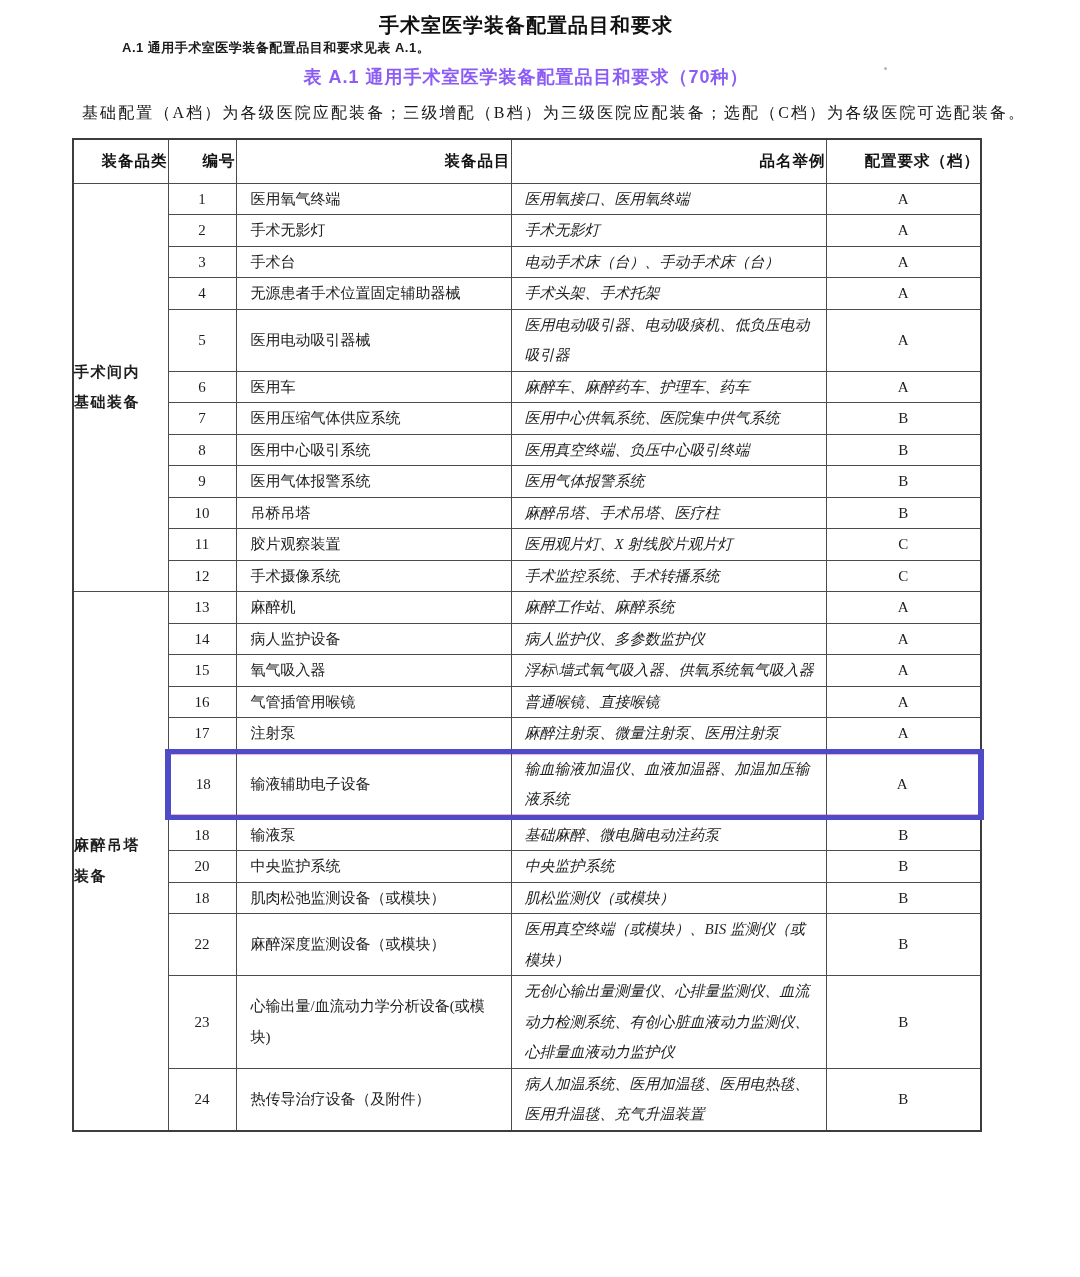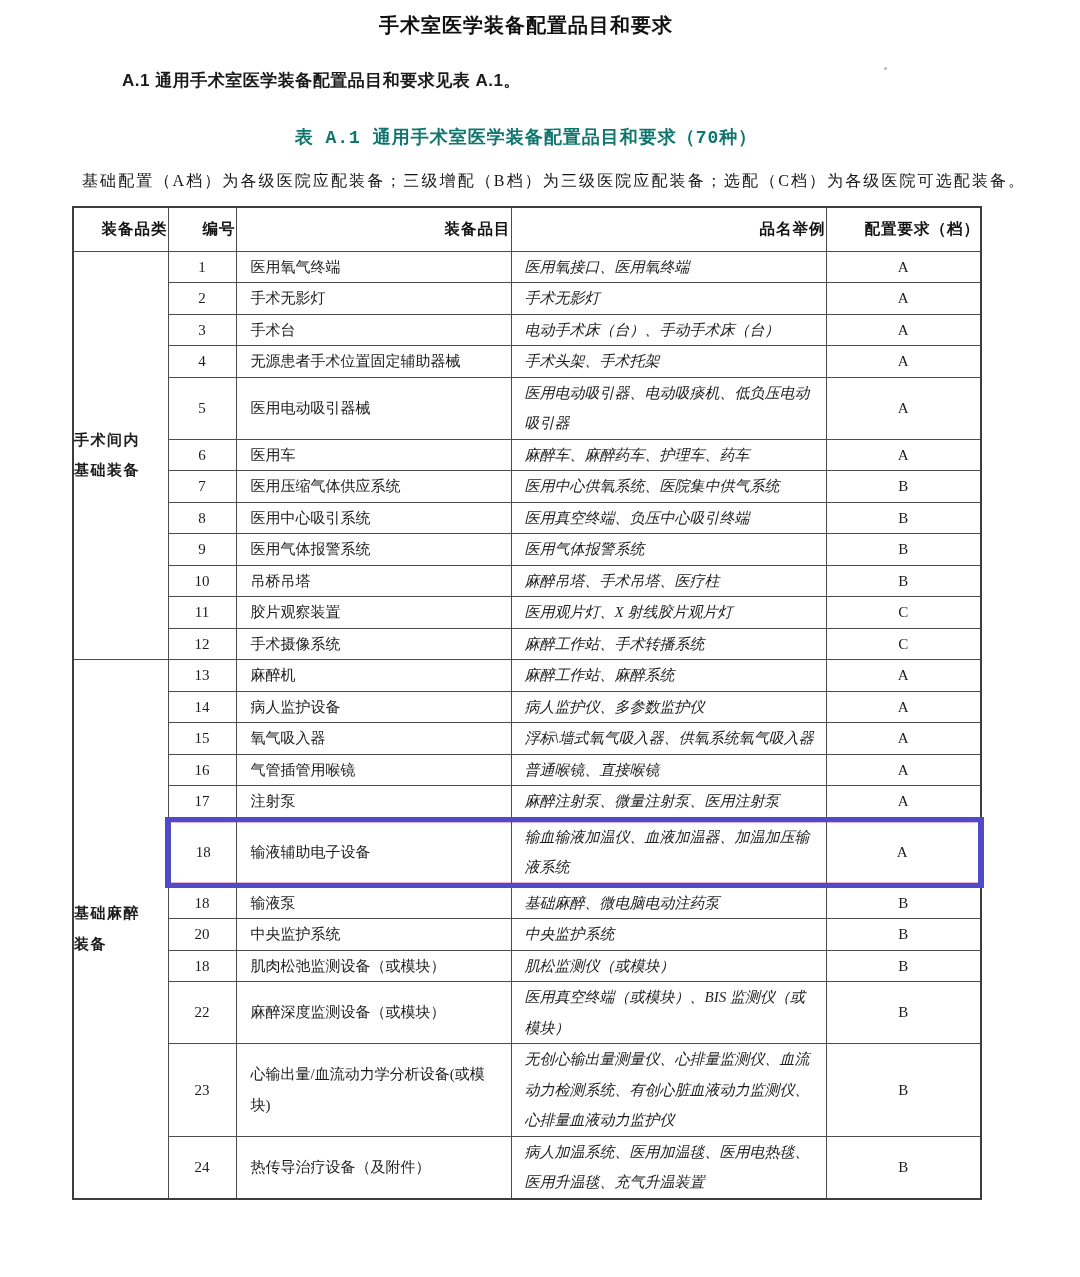--- a/index.html
+++ b/index.html
@@ -17,39 +17,38 @@
   .doc-title {
     padding-top: 12px;
     text-align: center;
     font-family: "Liberation Sans", sans-serif;
     font-weight: 700;
     font-size: 20px;
     letter-spacing: 1px;
     color: #111;
   }
   .intro {
-    margin-top: 30px;
     padding-left: 50px;
     font-family: "Liberation Sans", sans-serif;
     font-weight: 700;
-    font-size: 17px;
+    font-size: 13px;
     letter-spacing: 0.5px;
     color: #1a1a1a;
   }
   .table-caption {
-    margin-top: 33px;
+    margin-top: 8px;
     text-align: center;
-    font-family: Liberation Mono, monospace;
+    font-family: Liberation Sans, sans-serif;
     font-weight: 700;
     font-size: 18px;
     letter-spacing: 1px;
-    color: #0f766e;
+    color: #8b5cf6;
   }
   .note {
-    margin-top: 22px;
+    margin-top: 14px;
     margin-left: 10px;
     margin-right: -24px;
     font-size: 16px;
     letter-spacing: 2.1px;
     white-space: nowrap;
     color: #161616;
   }
 
   table.equip {
     margin-top: 14px;
@@ -206,25 +205,25 @@
           </tr>
           <tr>
             <td class="no">11</td>
             <td class="item">胶片观察装置</td>
             <td class="ex">医用观片灯、X 射线胶片观片灯</td>
             <td class="req">C</td>
           </tr>
           <tr>
             <td class="no">12</td>
             <td class="item">手术摄像系统</td>
-            <td class="ex">麻醉工作站、手术转播系统</td>
+            <td class="ex">手术监控系统、手术转播系统</td>
             <td class="req">C</td>
           </tr>
           <tr>
-            <td class="cat" rowspan="12">基础麻醉
+            <td class="cat" rowspan="12">麻醉吊塔
 装备</td>
             <td class="no">13</td>
             <td class="item">麻醉机</td>
             <td class="ex">麻醉工作站、麻醉系统</td>
             <td class="req">A</td>
           </tr>
           <tr>
             <td class="no">14</td>
             <td class="item">病人监护设备</td>
             <td class="ex">病人监护仪、多参数监护仪</td>

